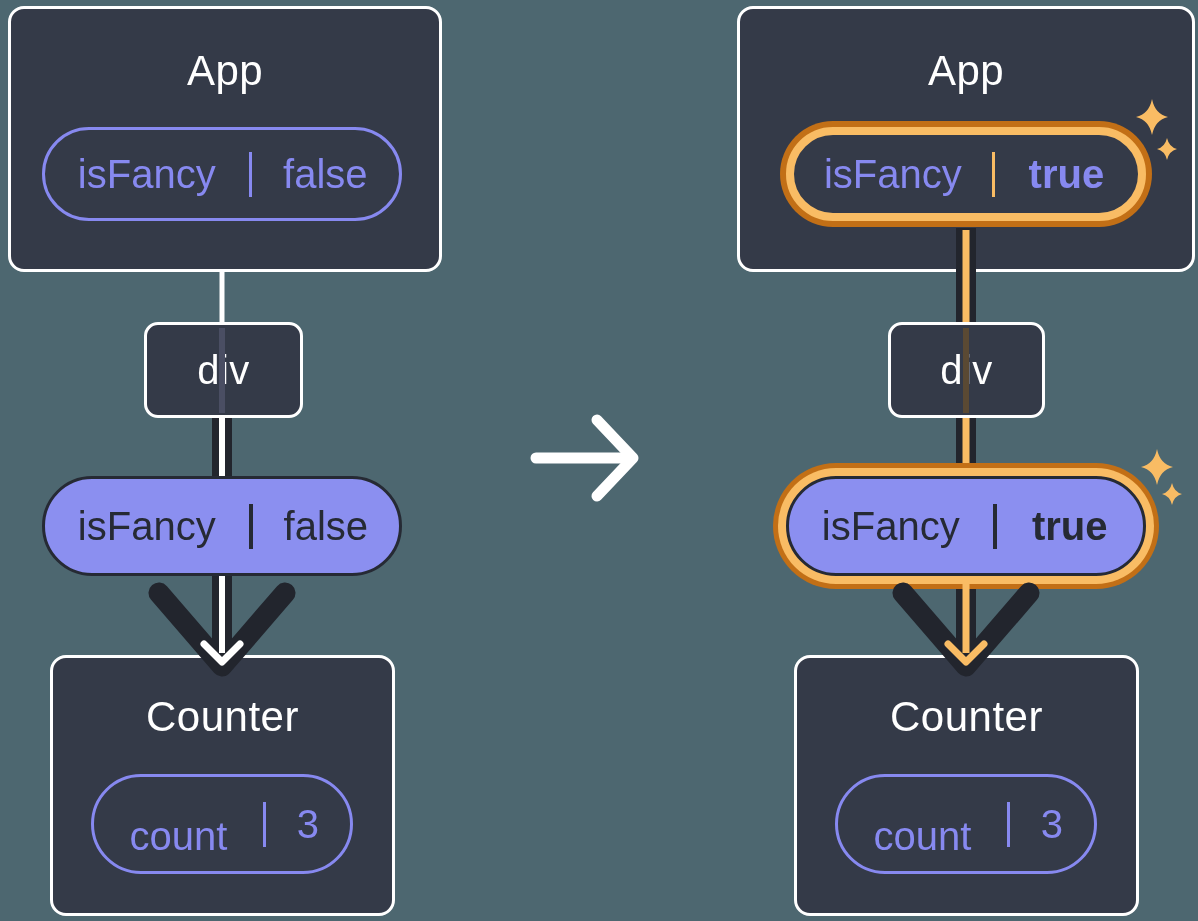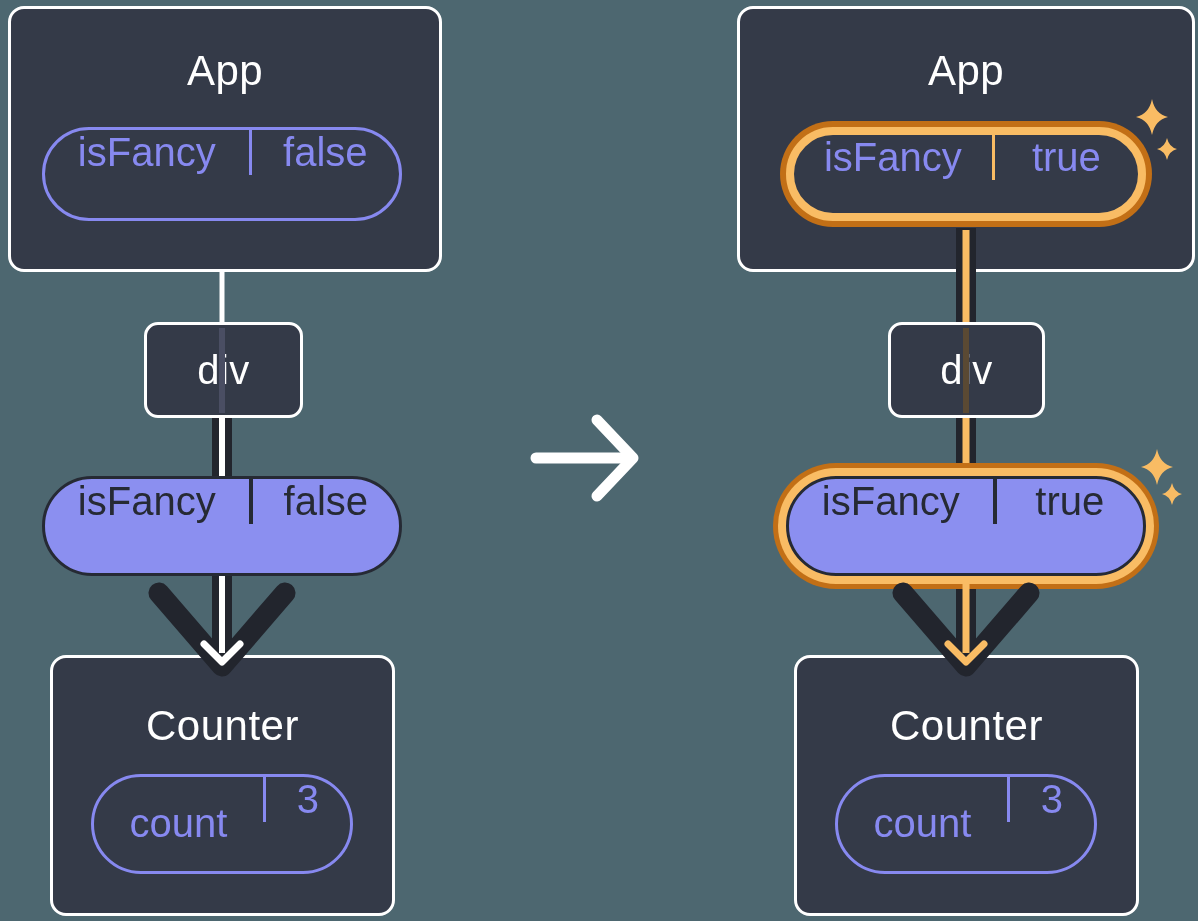--- a/index.html
+++ b/index.html
@@ -25,30 +25,30 @@
   .box{
     position:absolute;background:var(--panel);
     border:3.5px solid var(--white);border-radius:16px;
     box-sizing:border-box;z-index:1;
   }
   .box-title{
     color:var(--white);font-size:42px;font-weight:500;
     text-align:center;letter-spacing:0.5px;
   }
   .app-title{margin-top:38px;}
-  .counter-title{margin-top:44px;}
+  .counter-title{margin-top:35px;}
   .divbox{
     position:absolute;background:var(--panel);
     border:3px solid var(--white);border-radius:14px;
     box-sizing:border-box;display:flex;align-items:center;justify-content:center;
     z-index:2;
   }
   .divbox .box-title{margin:0;font-size:40px;}
   .pill{
-    position:absolute;display:flex;align-items:flex-start;
+    position:absolute;display:flex;align-items:center;
     border-radius:999px;box-sizing:border-box;z-index:3;
     font-size:40px;
   }
   .pill-cell{
     display:flex;align-items:center;justify-content:center;
     box-sizing:border-box;
   }
   .cell-name{flex:0 0 57.5%;}
   .cell-value{flex:1 1 auto;}
   .pill-outline-purple{border:3px solid var(--purple);color:var(--purple);}
@@ -61,21 +61,21 @@
   .pill-fill-purple .cell-value{border-left:4px solid var(--dark-text);}
   .pill-hot-top{
     background:var(--panel);color:var(--purple);
     border:8px solid var(--orange-light);
     box-shadow:0 0 0 6px var(--orange-dark);
   }
   .pill-hot-top .cell-value{border-left:3px solid var(--orange-light);}
   .pill-hot-mid{
     box-shadow:0 0 0 8px var(--orange-light),0 0 0 13px var(--orange-dark);
   }
-  .bold-val{font-weight:400;}
+  .bold-val{font-weight:700;}
 </style>
 </head>
 <body>
 
 <div class="canvas">
 
   <div class="box" style="left:8px;top:6px;width:434px;height:266px;">
     <div class="box-title app-title">App</div>
   </div>
 

